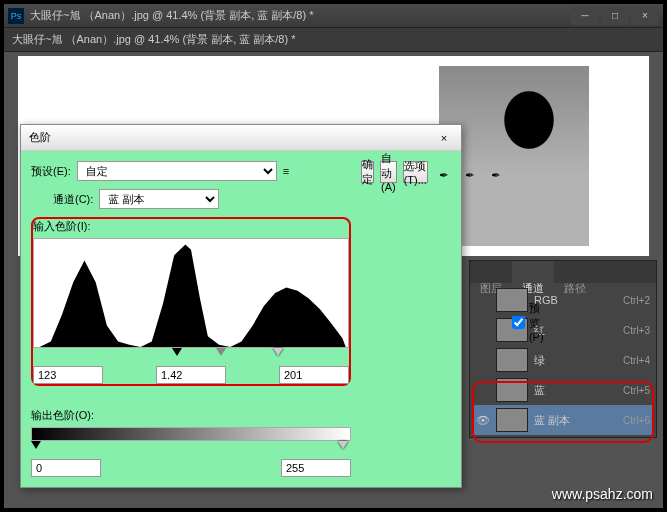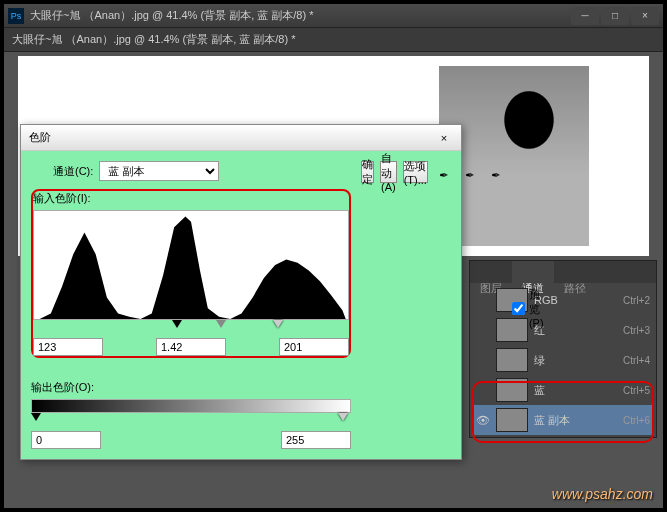--- a/index.html
+++ b/index.html
@@ -43,21 +43,21 @@
 .ptab{padding:20px 10px;color:#999;cursor:pointer}
 .ptab.active{background:#444;color:#ddd}
 .ch-list{padding:2px}
 .ch-row{display:flex;align-items:center;height:30px;padding:2px 4px;color:#ccc;gap:6px;cursor:pointer}
 .ch-row.sel{background:#5a7aa0}
 .eye{width:14px;text-align:center}
 .thumb{width:32px;height:24px;background:#888;border:1px solid #222;display:flex;align-items:center;justify-content:center;font-size:8px}
 .ch-name{flex:1}
 .ch-key{color:#999;font-size:10px}
 .ring{position:absolute;border:2px solid #d00;border-radius:10px;pointer-events:none}
-.watermark{position:absolute;right:10px;bottom:6px;color:#fdba74;font-style:italic;font-size:14px;text-shadow:1px 1px 2px #000}
+.watermark{position:absolute;right:10px;bottom:6px;color:#ffffff;font-size:14px;text-shadow:1px 1px 2px #000}
 </style>
 </head>
 <body>
 
 <div class="app">
   <div class="titlebar">
     <div class="ps-icon">Ps</div>
     <span>大眼仔~旭 （Anan）.jpg @ 41.4% (背景 副本, 蓝 副本/8) *</span>
     <div class="winbtns">
       <div class="winbtn">─</div>
@@ -114,20 +114,27 @@
     <div class="ring" style="top:120px;left:2px;right:2px;height:62px"></div>
   </div>
 
   <div class="dialog">
     <div class="dlg-title">
       <span>色阶</span>
       <span class="dlg-close">×</span>
     </div>
     <div class="dlg-body">
       <div class="left">
+        <div class="row">
+          <span class="label">预设(E):</span>
+          <select class="preset-sel">
+            <option>自定</option>
+          </select>
+          <span>≡</span>
+        </div>
         <div class="row" style="margin-left:22px">
           <span class="label">通道(C):</span>
           <select class="channel-sel">
             <option>蓝 副本</option>
           </select>
         </div>
         <div class="highlight">
           <span class="label">输入色阶(I):</span>
           <div class="histogram">
             <svg class="histo-svg" viewBox="0 0 280 100" preserveAspectRatio="none">

